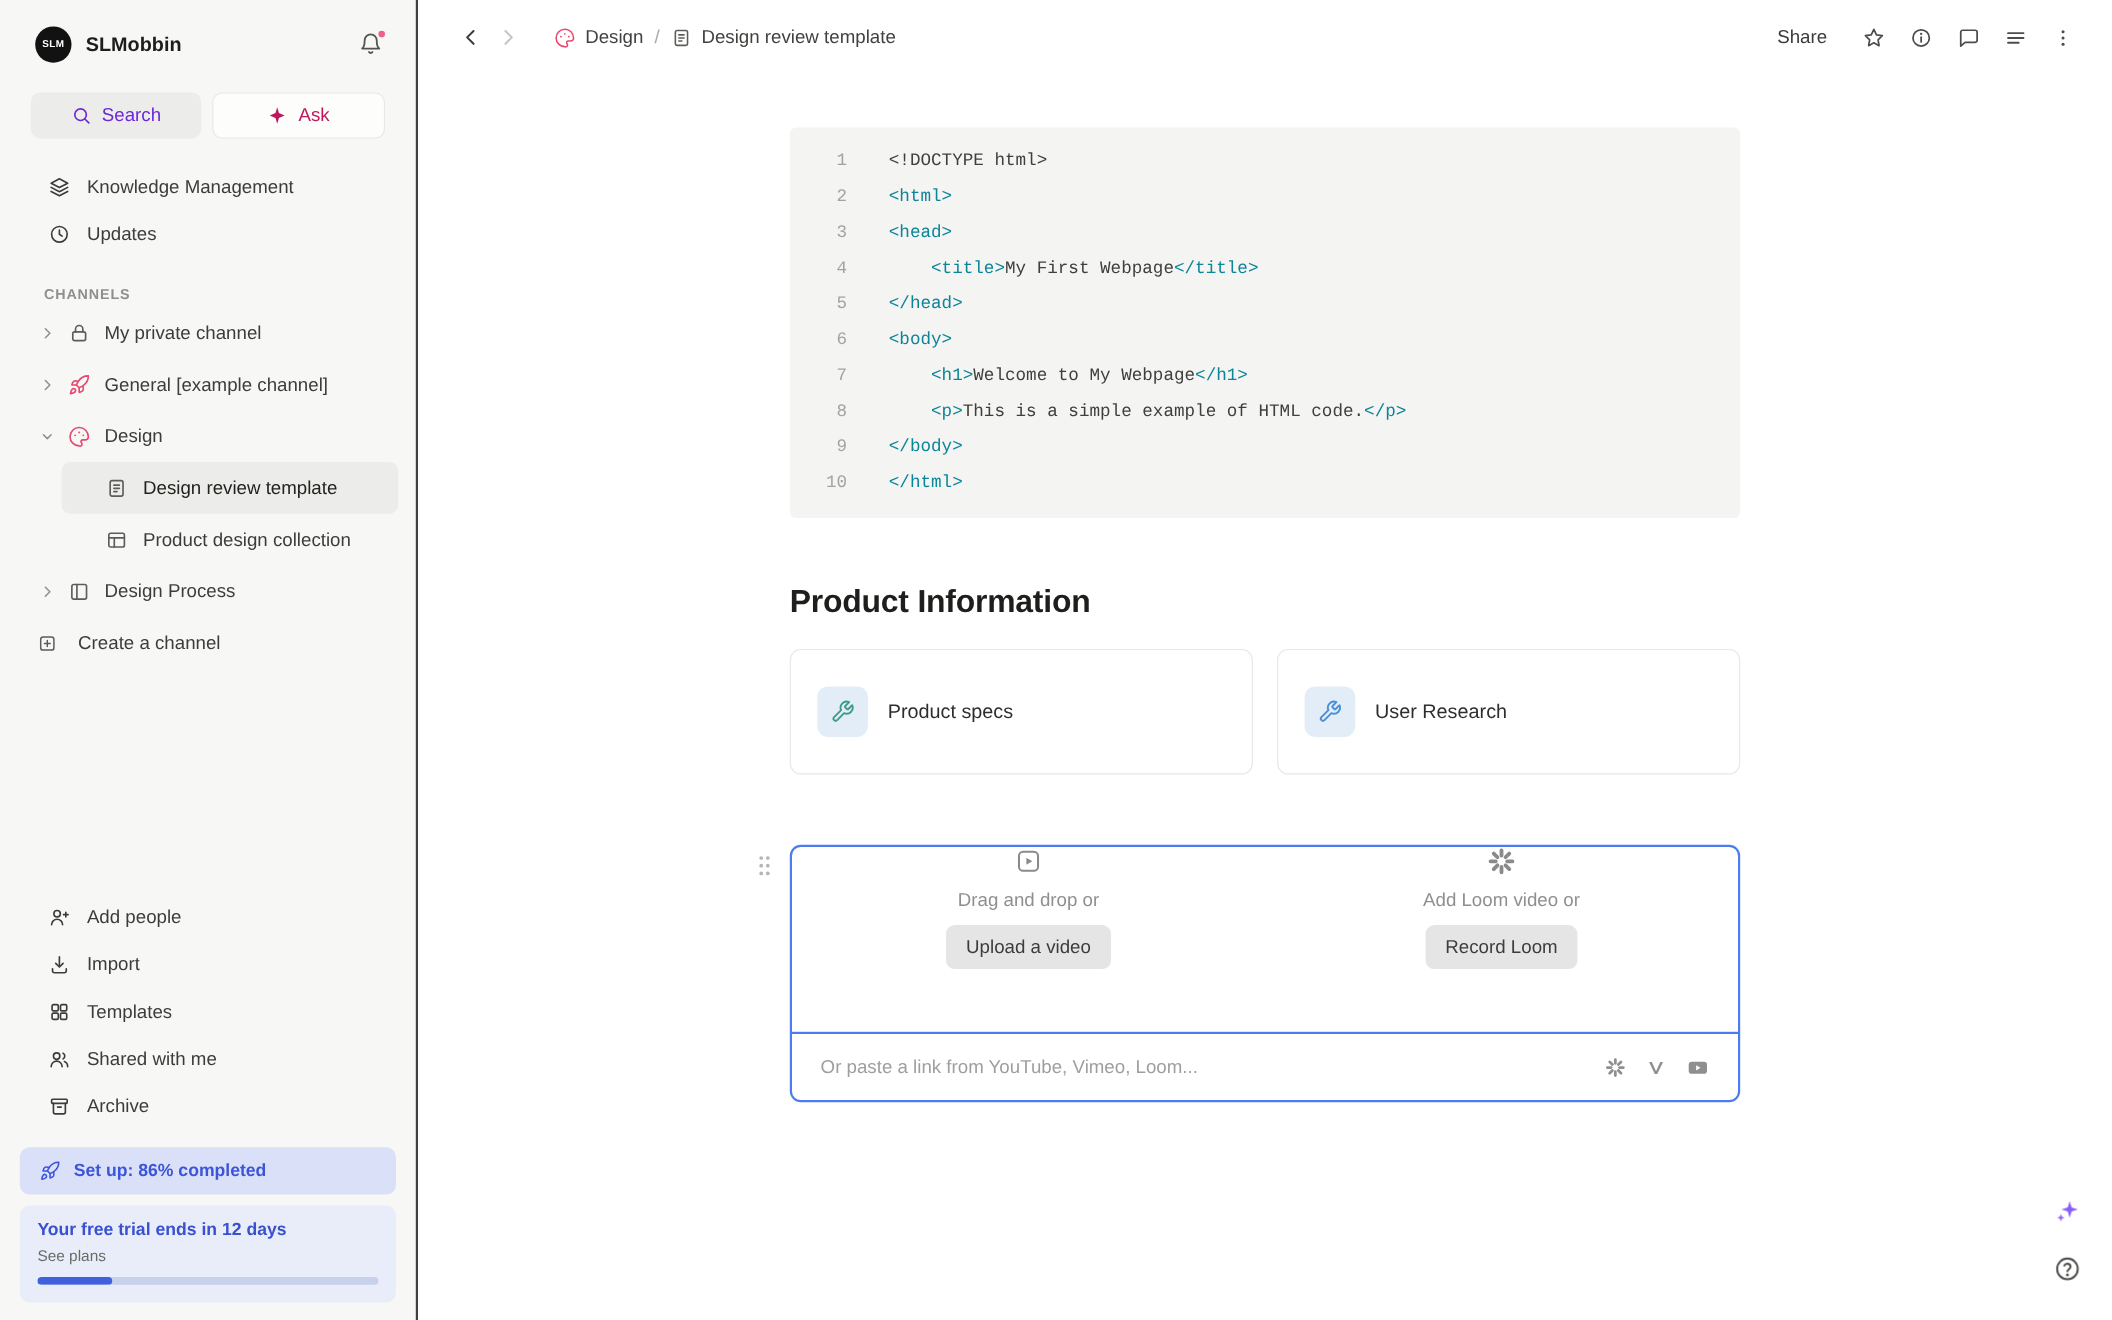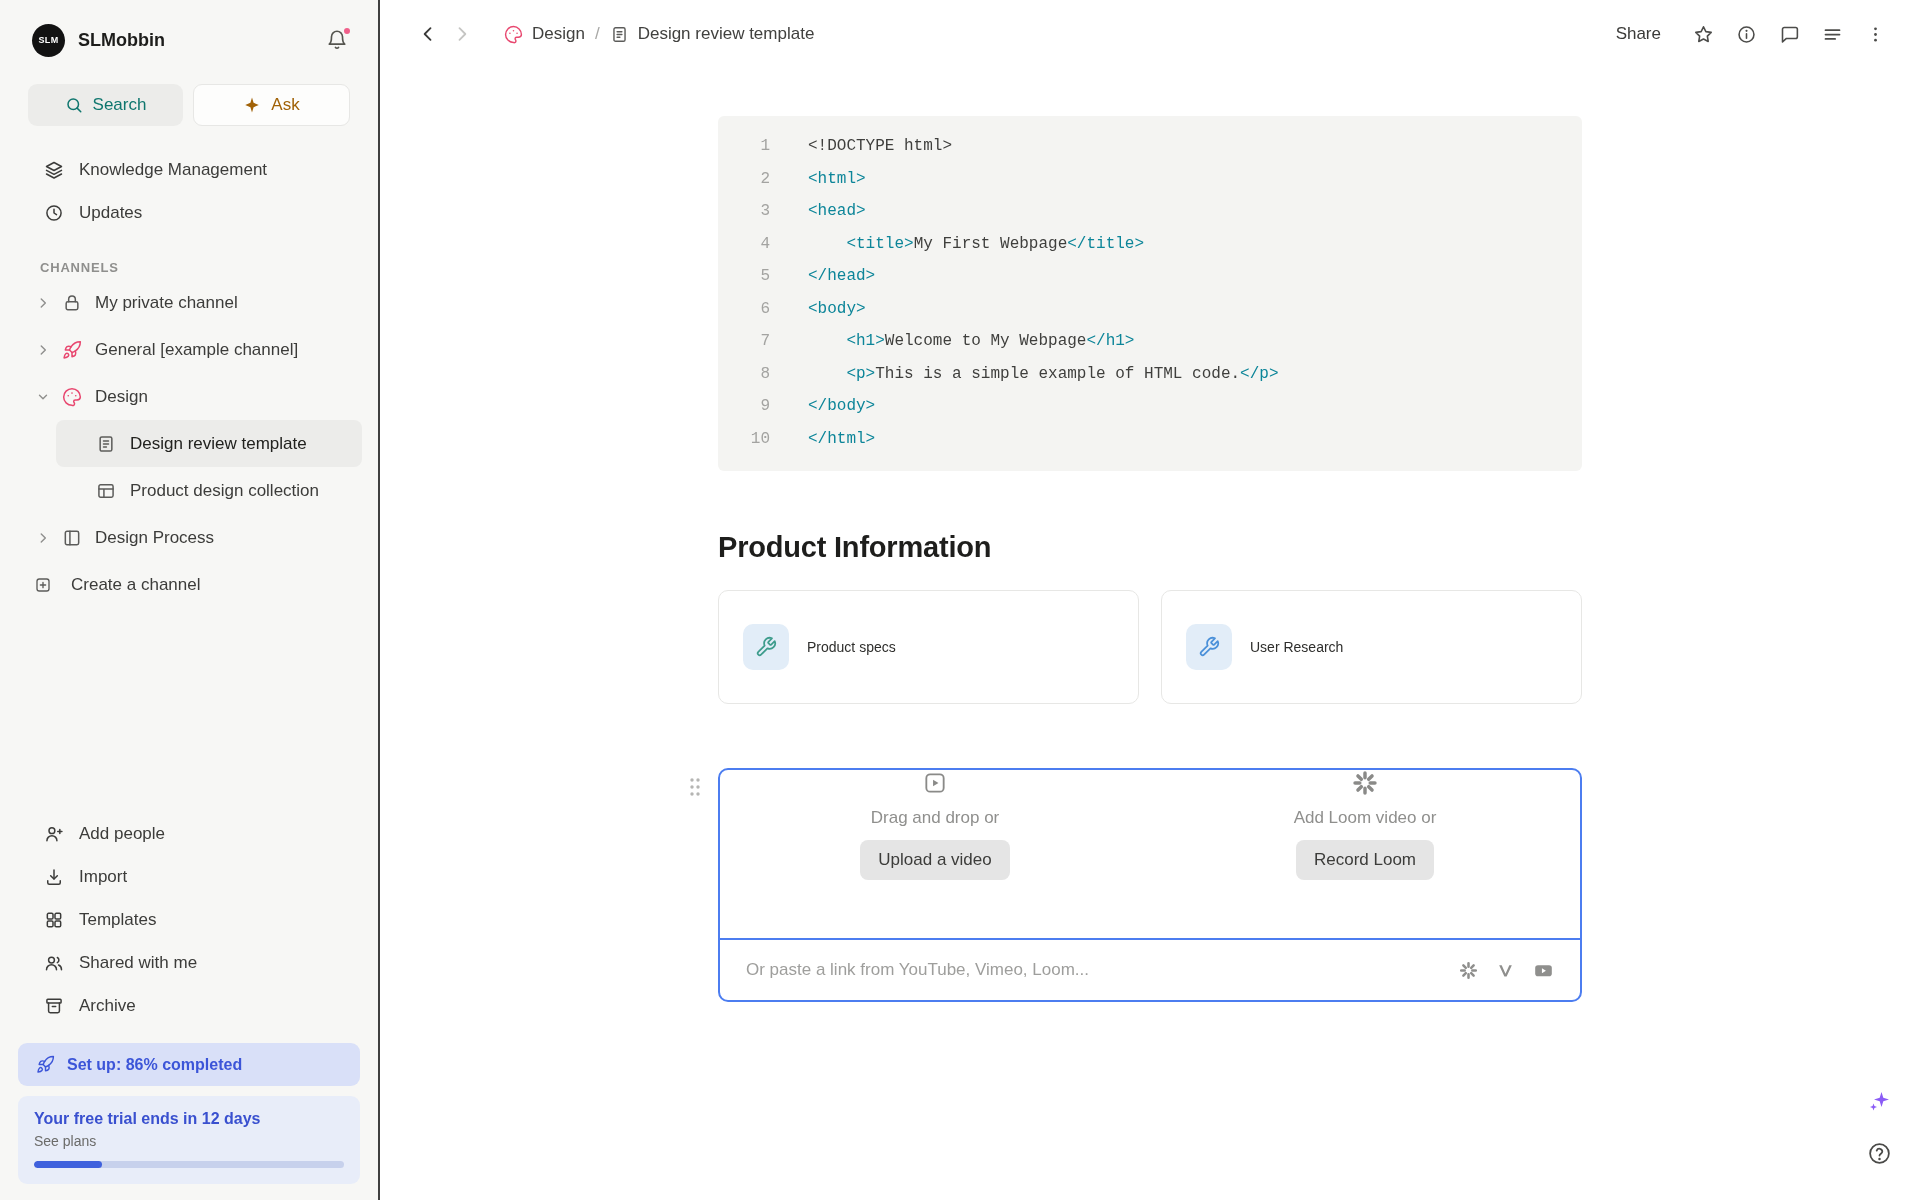--- a/index.html
+++ b/index.html
@@ -18,22 +18,22 @@
   }
   .ws-header { display:flex; align-items:center; justify-content:space-between; padding:0 26px 0 32px; height:48px; }
   .ws-left { display:flex; align-items:center; gap:13px; cursor:pointer; }
   .avatar { width:33px; height:33px; border-radius:50%; background:#121212; color:#fff; font-size:9px; font-weight:700; display:flex; align-items:center; justify-content:center; letter-spacing:.4px; }
   .ws-name { font-size:18px; font-weight:700; color:#1d1d1b; }
   .icon-btn { background:none; border:none; cursor:pointer; color:#55554f; position:relative; display:inline-flex; align-items:center; justify-content:center; padding:4px; }
   .bell-dot { position:absolute; top:1px; right:0; width:10px; height:10px; border-radius:50%; background:#f0608a; border:2px solid #f7f7f5; }
 
   .search-row { display:flex; gap:10px; padding:0 28px; margin-top:20px; }
   .search-btn, .ask-btn { flex:1; height:42px; border-radius:9px; display:flex; align-items:center; justify-content:center; gap:10px; font-size:17px; cursor:pointer; font-family:inherit; }
-  .search-btn { background:#ececea; border:none; color:#0f766e;align-items:center; }
-  .ask-btn { background:#fdfdfc; border:1px solid #e7e7e5; color:#a16207; }
+  .search-btn { background:#ececea; border:none; color:#6d28d9;align-items:center; }
+  .ask-btn { background:#fdfdfc; border:1px solid #e7e7e5; color:#be185d; }
 
   .nav-section { margin-top:22px; padding:0 16px; }
   .nav-row { display:flex; align-items:center; gap:15px; height:43px; padding:0 12px 0 28px; border-radius:8px; font-size:17px; color:#3c3c3a; cursor:pointer; }
   .section-label { margin:26px 0 4px; padding:0 40px; font-size:13px; font-weight:700; letter-spacing:.8px; color:#8f8f8d; }
 
   .channels { padding:0 16px; }
   .channel-row { display:flex; align-items:center; height:47px; padding:0 10px 0 18px; border-radius:8px; font-size:17px; color:#3c3c3a; cursor:pointer; }
   .chev { width:18px; display:flex; justify-content:center; color:#8f8f8d; margin-right:10px; cursor:pointer; }
   .channel-row .ch-icon { margin-right:13px; display:flex; }
   .child-row { display:flex; align-items:center; gap:14px; height:47px; margin-left:40px; padding:0 10px 0 40px; border-radius:8px; font-size:17px; color:#3c3c3a; cursor:pointer; }
@@ -73,21 +73,21 @@
   .tok-tag { color:#0c8599; }
   .tok-text, .tok-doctype { color:#3f3f3d; }
 
   .section-heading { margin-top:60px; font-size:29px; font-weight:700; color:#1e1e1c; letter-spacing:-.2px; }
 
   .cards-row { display:flex; gap:22px; margin-top:26px; }
   .card { flex:1; height:114px; background:#fff; border:1px solid #e7e7e5; border-radius:10px; display:flex; align-items:center; padding:0 24px; gap:18px; cursor:pointer; }
   .card-icon-box { width:46px; height:46px; border-radius:10px; background:#e2edf8; display:flex; align-items:center; justify-content:center; flex-shrink:0; }
   .card-icon-box.teal { color:#3d9c8c; }
   .card-icon-box.blue { color:#4a90d9; }
-  .card-label { font-size:14px; font-weight:500; color:#2e2e2c; }
+  .card-label { font-size:18px; font-weight:500; color:#2e2e2c; }
 
   .video-wrapper { position:relative; margin-top:64px; }
   .drag-handle { position:absolute; left:-30px; top:8px; color:#b5b5b3; cursor:grab; display:flex; }
   .video-block { border:2px solid #4c7df0; border-radius:10px; overflow:hidden; background:#fff; }
   .upload-area { display:flex; height:168px; }
   .upload-cell { flex:1; display:flex; flex-direction:column; align-items:center; justify-content:flex-start; cursor:pointer; }
   .upload-cell .u-icon { color:#8a8a88; }
   .upload-text { margin-top:8px; font-size:17px; color:#8f8f8d; }
   .upload-btn { margin-top:12px; background:#e5e5e5; border:none; border-radius:8px; padding:10px 18px; font-family:inherit; font-size:17px; color:#3c3c3a; cursor:pointer; }
   .link-row { border-top:2px solid #4c7df0; height:62px; display:flex; align-items:center; padding:0 26px; gap:20px; }

